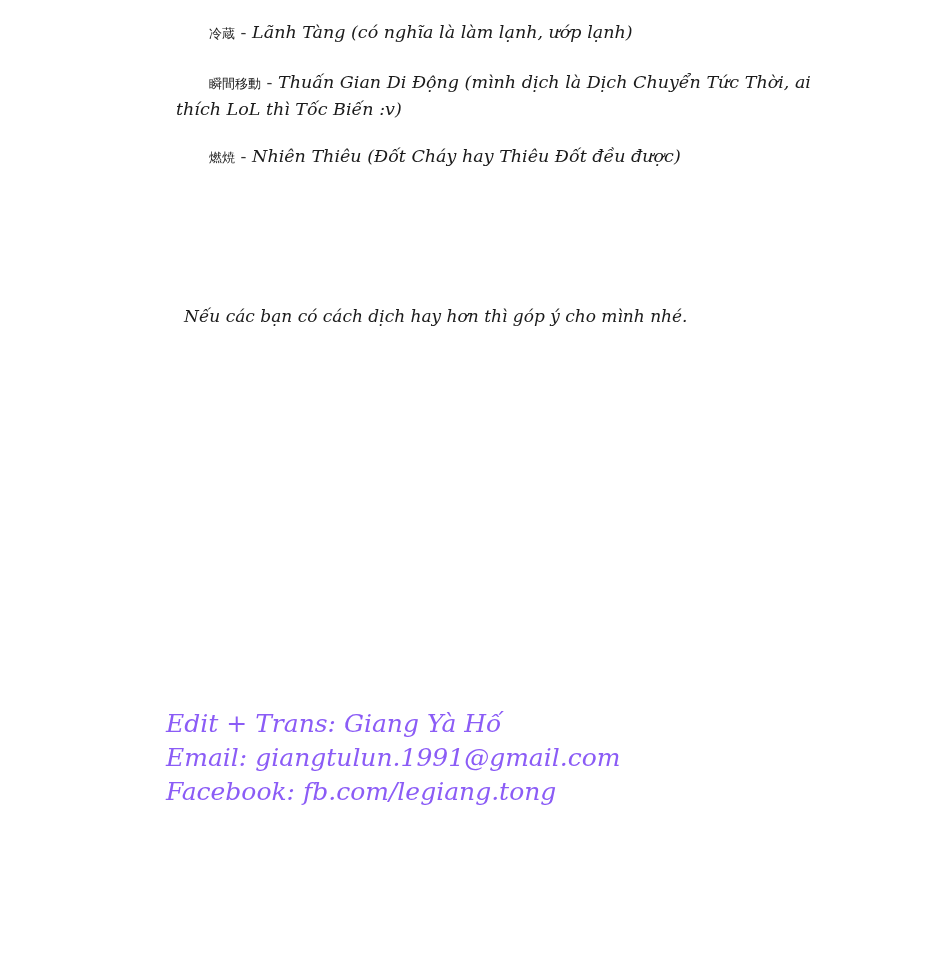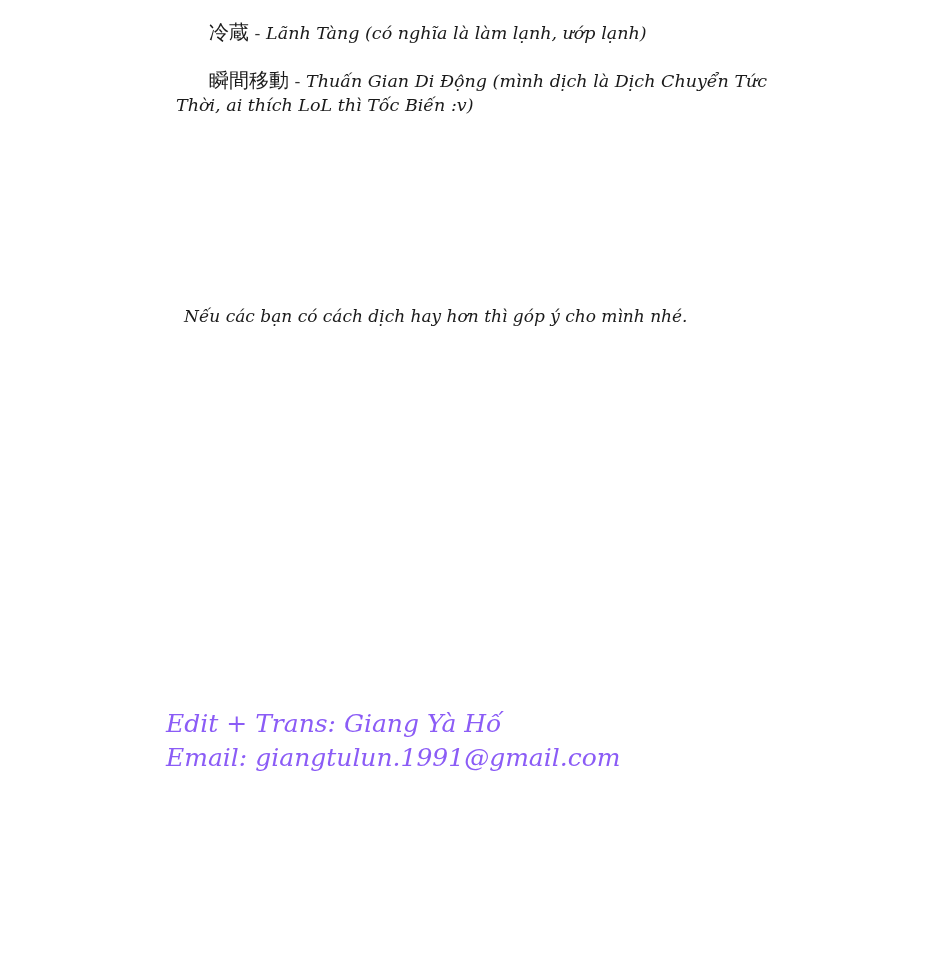--- a/index.html
+++ b/index.html
@@ -21,23 +21,23 @@
       width: 640px;
       font-family: "DejaVu Serif", serif;
       font-size: 17.5px;
       line-height: 24px;
     }
     .entry {
       text-indent: 33px;
       margin: 0 0 23px 0;
     }
     .term {
-      font-family: Liberation Serif, serif;
+      font-family: Liberation Mono, monospace;
       font-style: normal;
-      font-size: 20px;
+      font-size: 13px;
     }
     .sep {
       font-style: normal;
       color: #333;
     }
     .meaning {
       font-style: italic;
     }
     .note {
       position: absolute;
@@ -68,20 +68,26 @@
   <p class="entry">
     <span class="term">冷蔵</span>
     <span class="sep">-</span>
     <span class="meaning">Lãnh Tàng (có nghĩa là làm lạnh, ướp lạnh)</span>
   </p>
   <p class="entry">
     <span class="term">瞬間移動</span>
     <span class="sep">-</span>
     <span class="meaning">Thuấn Gian Di Động (mình dịch là Dịch Chuyển Tức Thời, ai thích LoL thì Tốc Biến :v)</span>
   </p>
+  <p class="entry">
+    <span class="term">燃焼</span>
+    <span class="sep">-</span>
+    <span class="meaning">Nhiên Thiêu (Đốt Cháy hay Thiêu Đốt đều được)</span>
+  </p>
 </div>
 
 <div class="note">Nếu các bạn có cách dịch hay hơn thì góp ý cho mình nhé.</div>
 
 <div class="credits">
   <span class="line">Edit + Trans: Giang Yà Hố</span>
   <span class="line">Email: giangtulun.1991@gmail.com</span>
+  <span class="line">Facebook: fb.com/legiang.tong</span>
 </div>
 
 </body></html>

